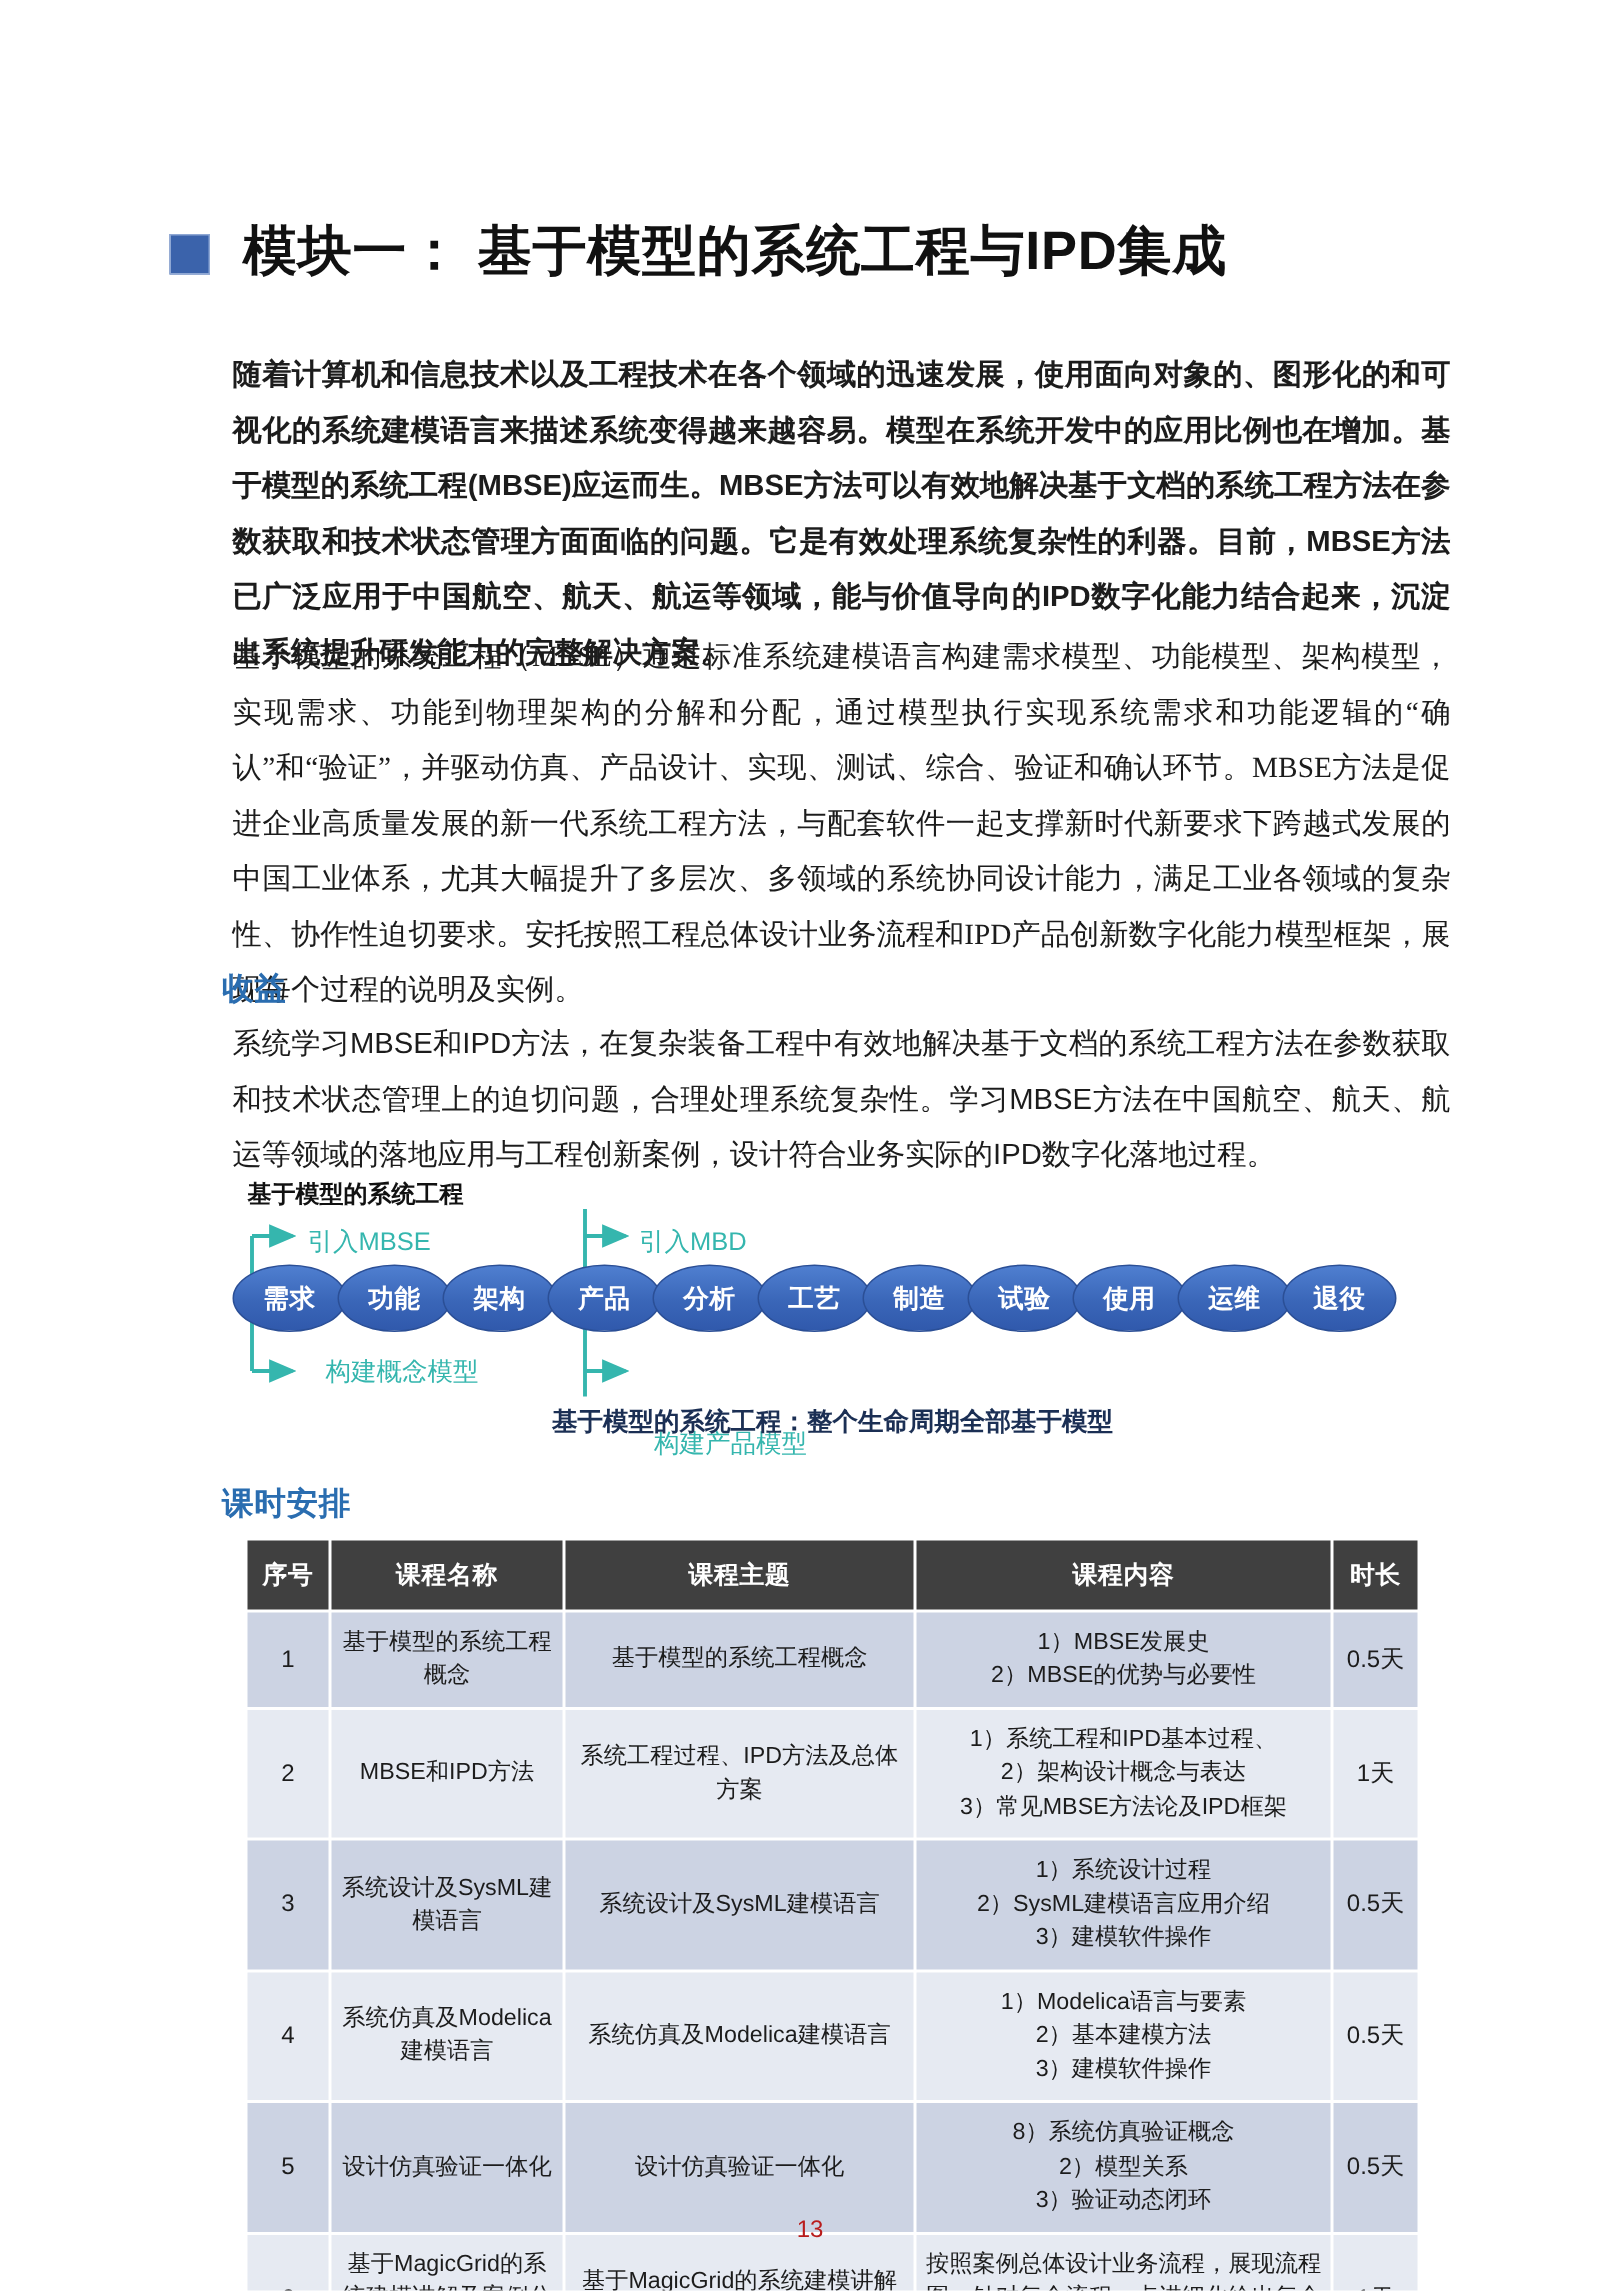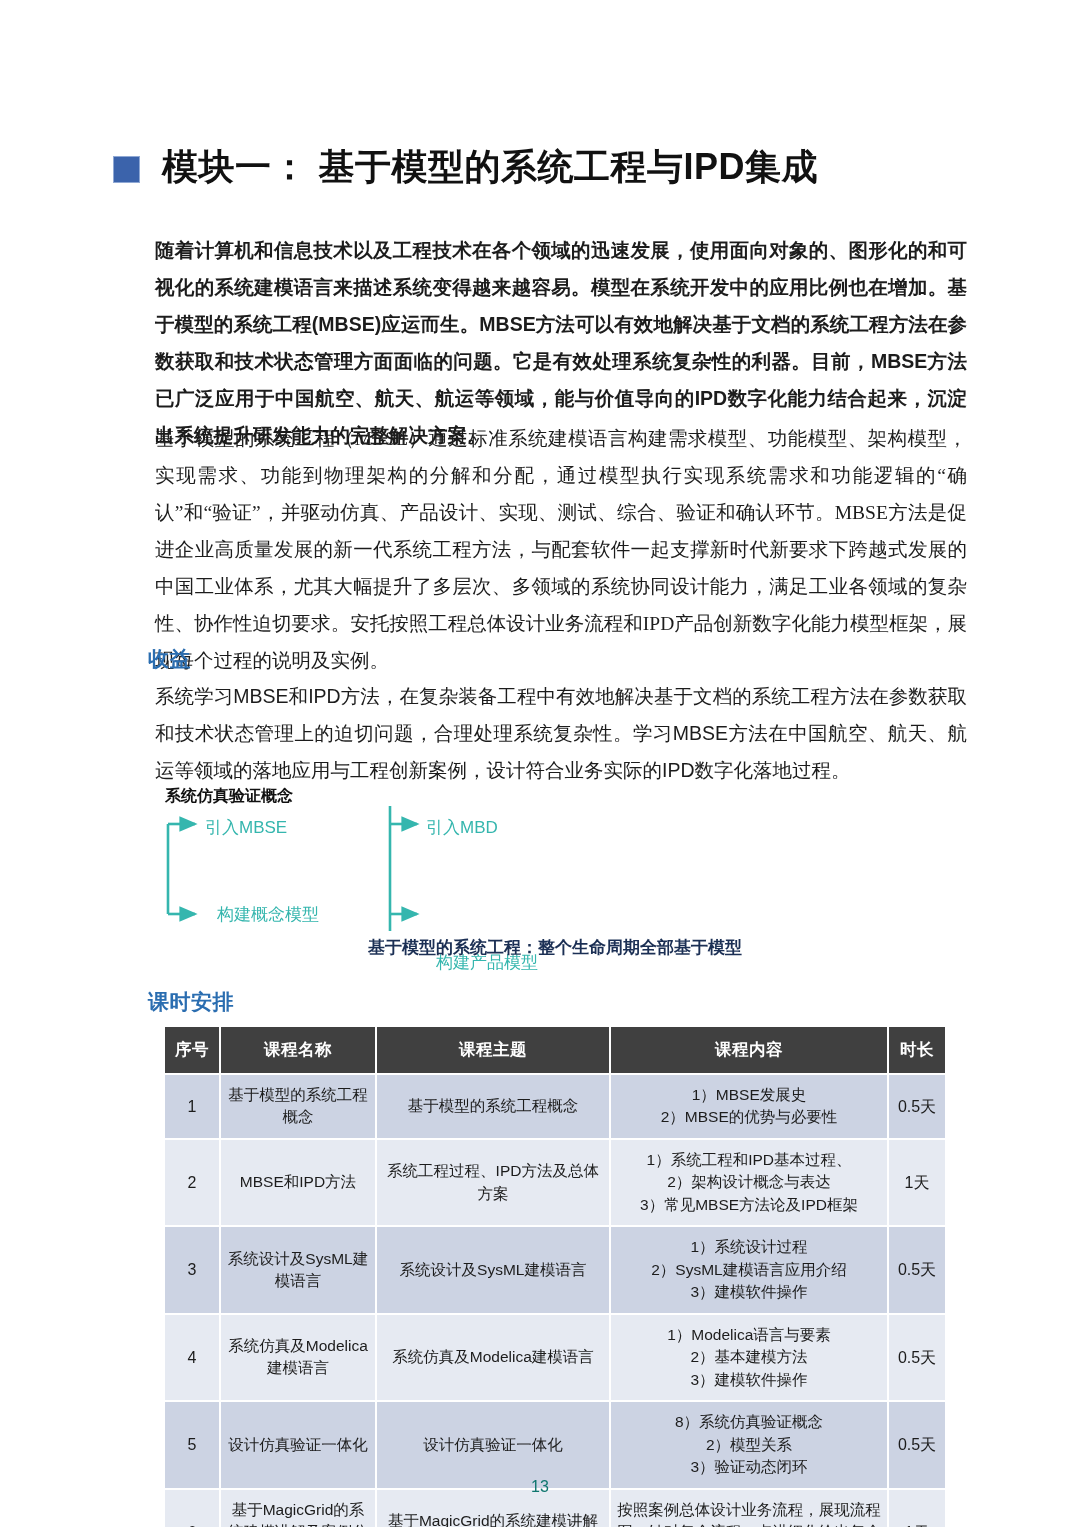--- a/index.html
+++ b/index.html
@@ -180,42 +180,42 @@
   .content-lines { text-align: center; white-space: pre-line; }
 
   
   .page-number {
     position: absolute;
     left: 0;
     top: 1478px;
     width: 1080px;
     text-align: center;
     font-size: 16px;
-    color: #0f766e;
+    color: #b91c1c;
   }
 </style>
 </head>
 <body>
 
 <div class="page">
 
   <div class="title-row">
     <span class="title-bullet"></span>
     <span class="title-text">模块一： 基于模型的系统工程与IPD集成</span>
   </div>
 
   <div class="para" id="para1">随着计算机和信息技术以及工程技术在各个领域的迅速发展，使用面向对象的、图形化的和可视化的系统建模语言来描述系统变得越来越容易。模型在系统开发中的应用比例也在增加。基于模型的系统工程(MBSE)应运而生。MBSE方法可以有效地解决基于文档的系统工程方法在参数获取和技术状态管理方面面临的问题。它是有效处理系统复杂性的利器。目前，MBSE方法已广泛应用于中国航空、航天、航运等领域，能与价值导向的IPD数字化能力结合起来，沉淀出系统提升研发能力的完整解决方案。</div>
 
   <div class="para" id="para2">基于模型的系统工程（MBSE）通过标准系统建模语言构建需求模型、功能模型、架构模型，实现需求、功能到物理架构的分解和分配，通过模型执行实现系统需求和功能逻辑的“确认”和“验证”，并驱动仿真、产品设计、实现、测试、综合、验证和确认环节。MBSE方法是促进企业高质量发展的新一代系统工程方法，与配套软件一起支撑新时代新要求下跨越式发展的中国工业体系，尤其大幅提升了多层次、多领域的系统协同设计能力，满足工业各领域的复杂性、协作性迫切要求。安托按照工程总体设计业务流程和IPD产品创新数字化能力模型框架，展现每个过程的说明及实例。</div>
 
   <div class="section-heading" id="benefit-heading">收益</div>
   <div class="para" id="benefit-body">系统学习MBSE和IPD方法，在复杂装备工程中有效地解决基于文档的系统工程方法在参数获取和技术状态管理上的迫切问题，合理处理系统复杂性。学习MBSE方法在中国航空、航天、航运等领域的落地应用与工程创新案例，设计符合业务实际的IPD数字化落地过程。</div>
 
   <div class="diagram">
-    <div class="diag-toplabel">系统仿真验证概念</div>
+    <div class="diag-toplabel">基于模型的系统工程</div>
 
     <svg class="diag-svg" width="800" height="150">
       <defs>
         <marker id="arrowhead" markerWidth="7" markerHeight="6" refX="6" refY="3" orient="auto">
           <polygon points="0 0, 7 3, 0 6" fill="#35b6ae"></polygon>
         </marker>
       </defs>
 
       <path d="M 13 38 L 13 128" stroke="#35b6ae" stroke-width="2.6" fill="none"></path>
       <path d="M 13 38 L 40 38" stroke="#35b6ae" stroke-width="2.6" fill="none" marker-end="url(#arrowhead)"></path>
@@ -224,20 +224,33 @@
       <path d="M 235 20 L 235 145" stroke="#35b6ae" stroke-width="2.6" fill="none"></path>
       <path d="M 235 38 L 262 38" stroke="#35b6ae" stroke-width="2.6" fill="none" marker-end="url(#arrowhead)"></path>
       <path d="M 235 128 L 262 128" stroke="#35b6ae" stroke-width="2.6" fill="none" marker-end="url(#arrowhead)"></path>
     </svg>
 
     <div class="cyan-label lab-mbse">引入MBSE</div>
     <div class="cyan-label lab-mbd">引入MBD</div>
     <div class="cyan-label lab-concept">构建概念模型</div>
     <div class="cyan-label lab-product">构建产品模型</div>
 
+    <div class="pills" id="pill-row">
+        <div class="pill">需求</div>
+        <div class="pill">功能</div>
+        <div class="pill">架构</div>
+        <div class="pill">产品</div>
+        <div class="pill">分析</div>
+        <div class="pill">工艺</div>
+        <div class="pill">制造</div>
+        <div class="pill">试验</div>
+        <div class="pill">使用</div>
+        <div class="pill">运维</div>
+        <div class="pill">退役</div>
+      </div>
 
     <div class="diag-caption">基于模型的系统工程：整个生命周期全部基于模型</div>
   </div>
 
   <div class="section-heading" id="schedule-heading">课时安排</div>
 
   <table class="schedule-table">
     <colgroup>
       <col class="col-no">
         <col class="col-name">

